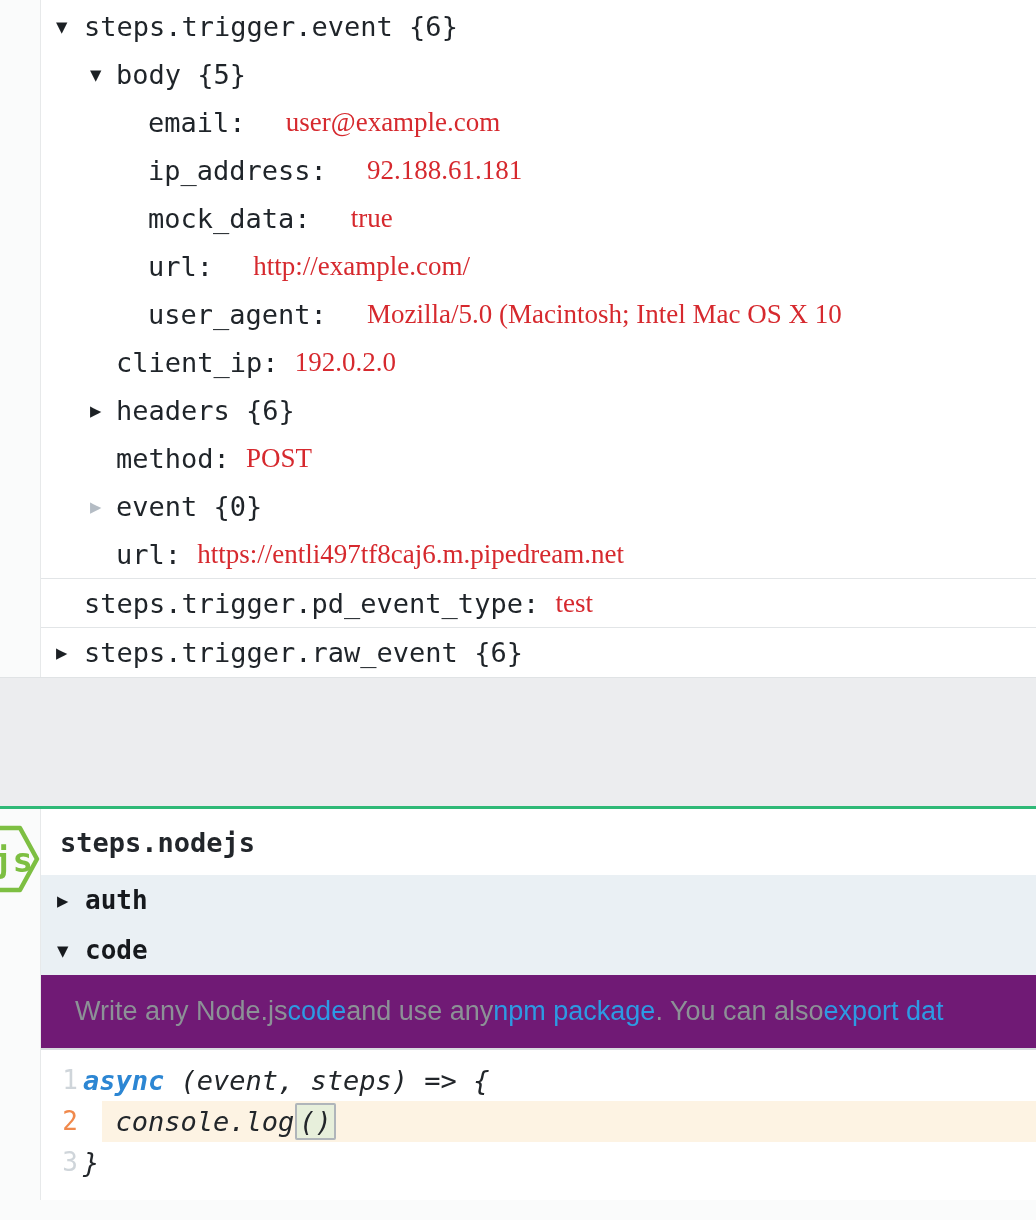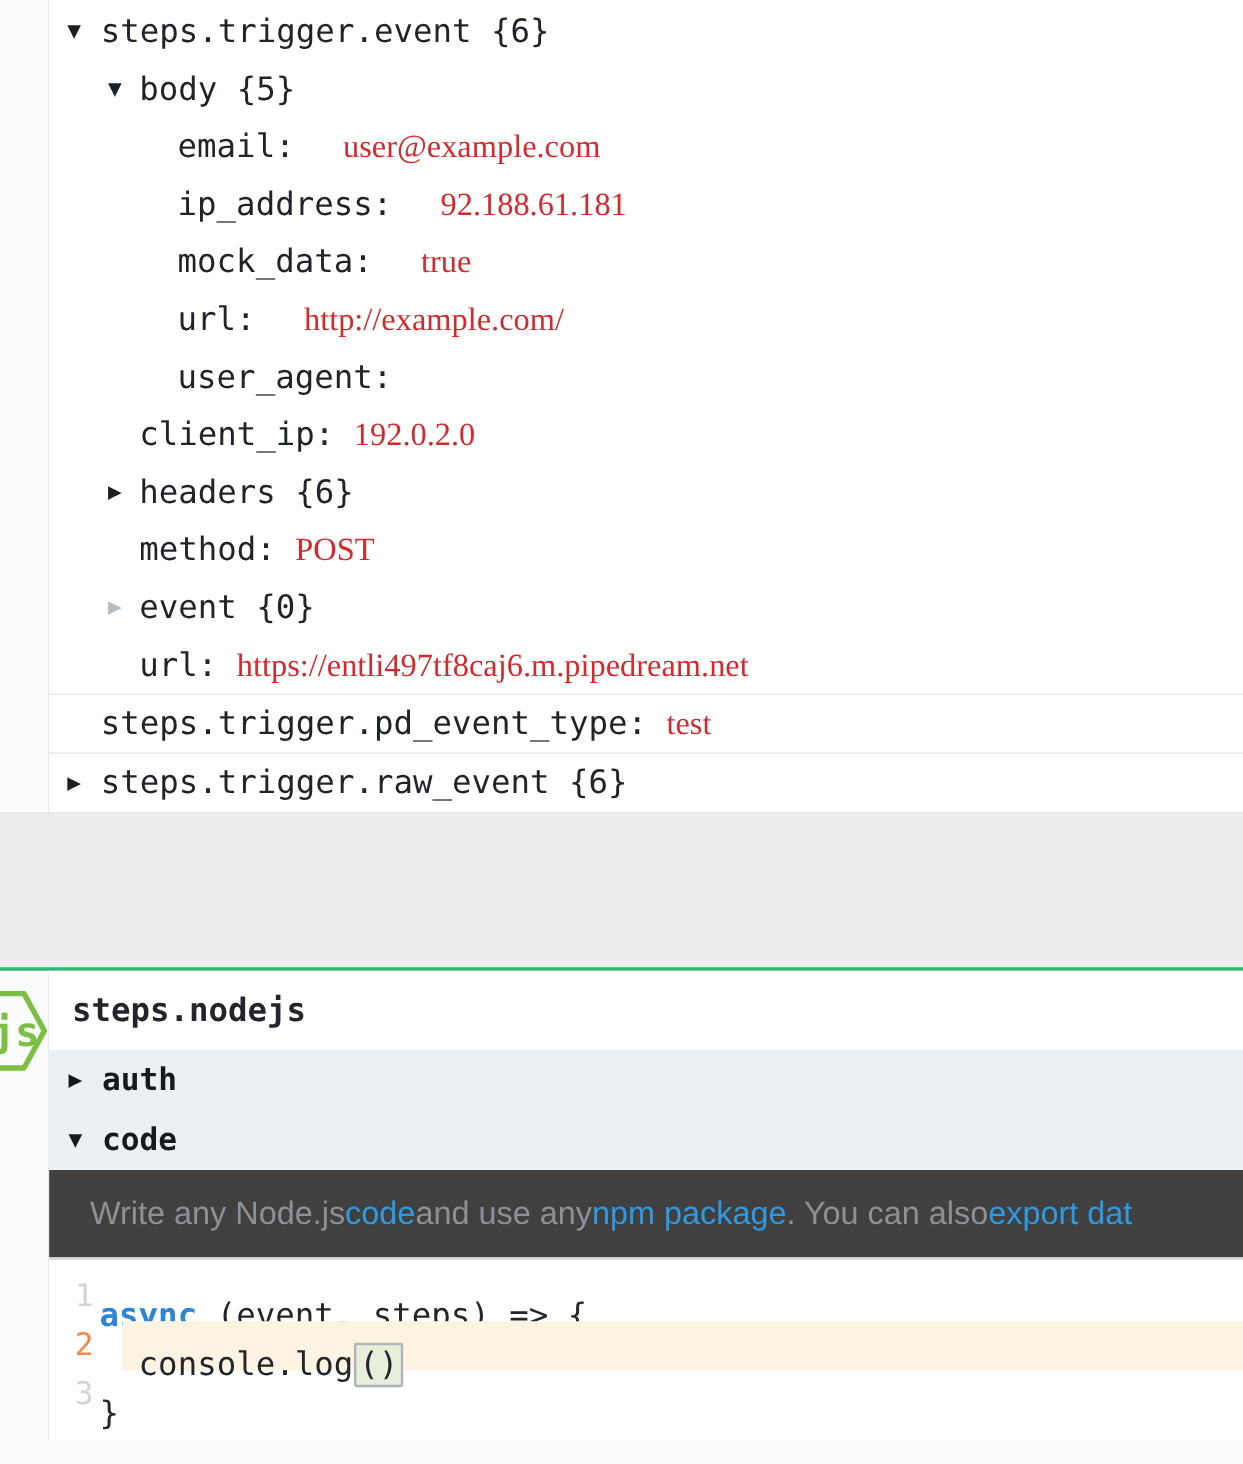--- a/index.html
+++ b/index.html
@@ -47,37 +47,37 @@
   .nodejs-logo { position:absolute; left:-30px; top:822px; z-index:3; }
 
   .accordion { background:var(--c-section-bg); }
   .acc-row { height:50px; display:flex; align-items:center; padding-left:16px; cursor:pointer; }
   .acc-row .arrow { width:28px; font-size:19px; color:#16191d; }
   .acc-label { font-size:26px; font-weight:bold; color:#16191d; }
 
   .description {
     height:73px; display:flex; align-items:center; padding-left:34px;
     font-family:"Liberation Sans", sans-serif; font-size:27px; color:#8c9196;
-    white-space:nowrap; overflow:hidden; background:#404040;
+    white-space:nowrap; overflow:hidden; background:#701a75;
   }
   .description .dlink { color:var(--c-link-blue); cursor:pointer; }
 
   .editor { position:relative; height:140px; border-top:2px solid #d8dcdf; background:#ffffff; padding-top:10px; overflow:hidden; }
   .gutter { position:absolute; left:0; top:10px; width:61px; z-index:2; }
   .gutter .gnum {
     height:41px; line-height:41px; text-align:right; padding-right:24px;
     font-size:26px; color:#cfd5da;
   }
   .gutter .gnum.active { color:var(--c-active-gutter-orange); }
   .lines { margin-left:61px; }
   .cline { position:relative; height:41px; }
   .cline.active { background:var(--c-active-line-bg); }
   .cline .txt {
-    position:absolute; left:-19px; top:16px; line-height:41px; font-size:27px;
-    white-space:pre; color:#22262a;
+    position:absolute; left:-19px; top:0; line-height:41px; font-size:27px;
+    white-space:pre; color:#22262a;font-style:italic;
   }
   .tok-keyword { color:var(--c-keyword-blue); font-weight:bold; }
   .tok-plain { color:#22262a; }
   .bracket-box {
     background:#e7efdb; border:2px solid #b0b5ba; border-radius:2px;
     padding:1px 2px; margin-left:1px;
   }
 </style>
 </head>
 <body style="--c-value-red: #d6292e; --c-key-dark: #1f2429; --c-accent-green: #2fb977; --c-node-green: #7dbf42; --c-link-blue: #2d9ae3; --c-keyword-blue: #2c86d3; --c-active-line-bg: #fdf3e3; --c-active-gutter-orange: #f0894c; --c-section-bg: #eaf0f4;">
@@ -85,21 +85,21 @@
 <div class="screen">
 
   <section class="panel tree-panel" id="tree-panel">
     <div id="tree-main">
         <div class="tree-row lvl0-arrow"><span class="arrow">▼</span><span class="tkey">steps.trigger.event</span><span class="tbadge"> {6}</span></div>
         <div class="tree-row lvl1-arrow"><span class="arrow">▼</span><span class="tkey">body</span><span class="tbadge"> {5}</span></div>
         <div class="tree-row lvl2-noarrow"><span class="tkey">email: </span><span class="tval">user@example.com</span></div>
         <div class="tree-row lvl2-noarrow"><span class="tkey">ip_address: </span><span class="tval">92.188.61.181</span></div>
         <div class="tree-row lvl2-noarrow"><span class="tkey">mock_data: </span><span class="tval">true</span></div>
         <div class="tree-row lvl2-noarrow"><span class="tkey">url: </span><span class="tval">http://example.com/</span></div>
-        <div class="tree-row lvl2-noarrow"><span class="tkey">user_agent: </span></div>
+        <div class="tree-row lvl2-noarrow"><span class="tkey">user_agent: </span><span class="tval">Mozilla/5.0 (Macintosh; Intel Mac OS X 10</span></div>
         <div class="tree-row lvl1-noarrow"><span class="tkey">client_ip: </span><span class="tval">192.0.2.0</span></div>
         <div class="tree-row lvl1-arrow"><span class="arrow">▶</span><span class="tkey">headers</span><span class="tbadge"> {6}</span></div>
         <div class="tree-row lvl1-noarrow"><span class="tkey">method: </span><span class="tval">POST</span></div>
         <div class="tree-row lvl1-arrow"><span class="arrow muted">▶</span><span class="tkey">event</span><span class="tbadge"> {0}</span></div>
         <div class="tree-row lvl1-noarrow"><span class="tkey">url: </span><span class="tval">https://entli497tf8caj6.m.pipedream.net</span></div>
       </div>
     <div id="tree-footer">
         <div class="tree-row lvl0-noarrow footer"><span class="tkey">steps.trigger.pd_event_type: </span><span class="tval">test</span></div>
         <div class="tree-row lvl0-arrow footer"><span class="arrow">▶</span><span class="tkey">steps.trigger.raw_event</span><span class="tbadge"> {6}</span></div>
       </div>

